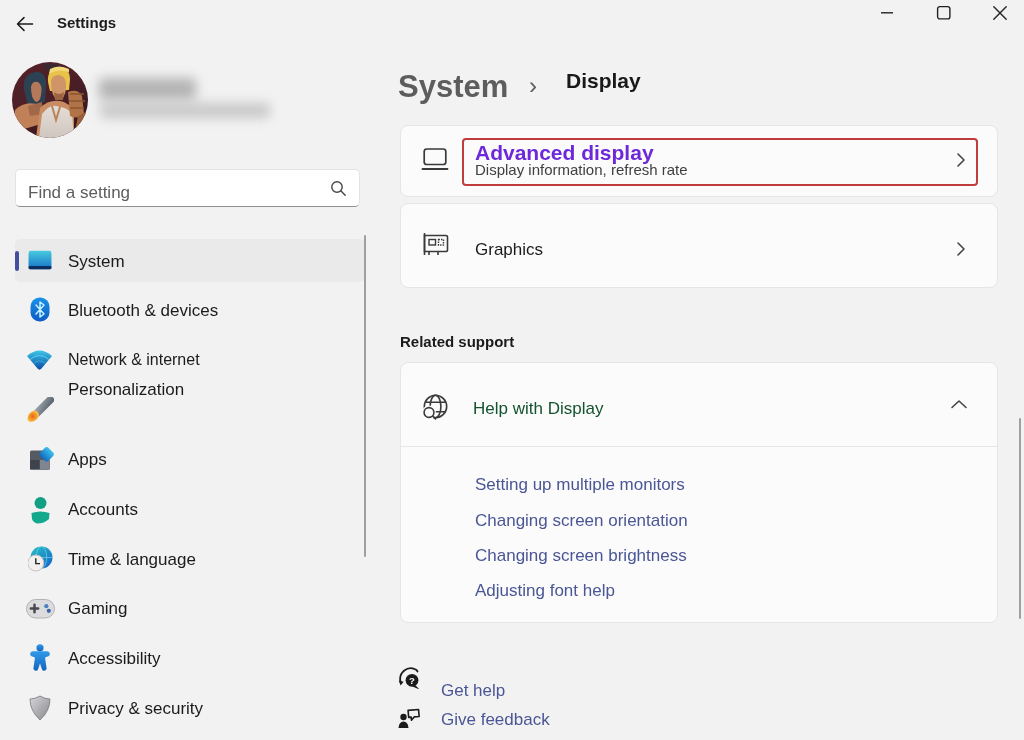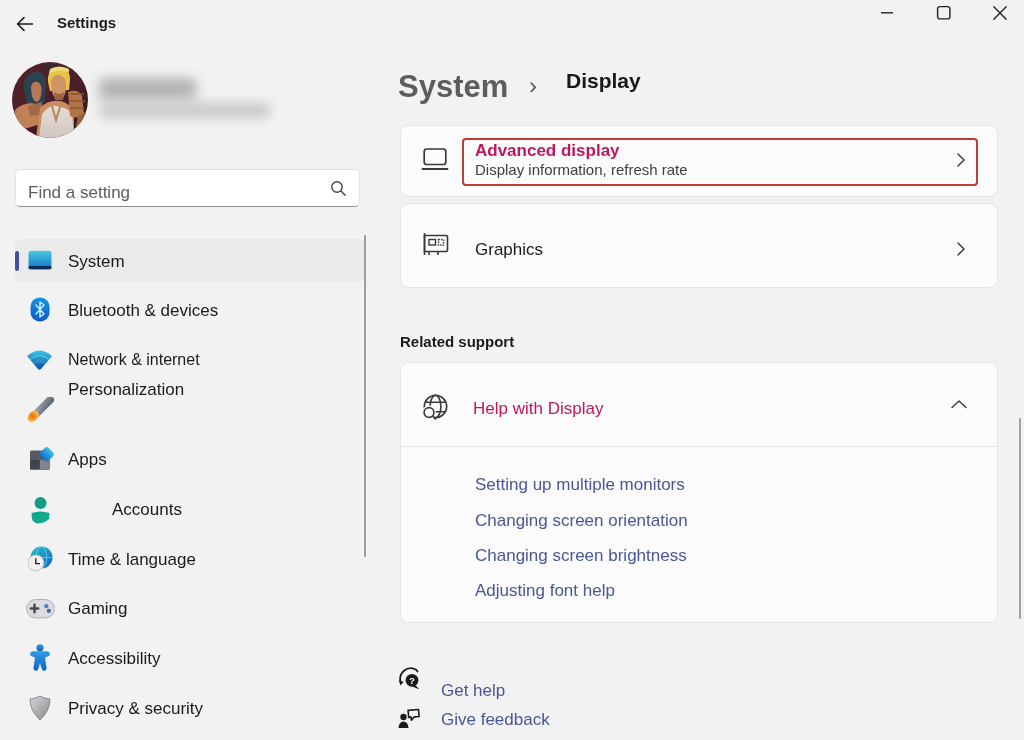--- a/index.html
+++ b/index.html
@@ -144,21 +144,21 @@
   <rect x="1" y="13" width="19.5" height="9.5" fill="#3f434b"></rect>
   <rect x="10.8" y="13" width="9.7" height="9.5" fill="#80868f"></rect>
   <rect x="12" y="1.5" width="11.5" height="11.5" rx="2.4" transform="rotate(45 17.7 7.2)" fill="url(#appblue)"></rect>
 </svg>
 <div class="abs nav" style="left:68px;top:450px;font-size:17px;">Apps</div>
 
 <svg class="abs" style="left:30px;top:496px" width="21" height="28" viewBox="0 0 21 28">
   <circle cx="10.5" cy="7" r="6" fill="#12a084"></circle>
   <path d="M1.5 17 Q10.5 14 19.5 17 L19 23 Q14 27.5 7 27.5 Q3 26 2 23 Z" fill="#12a98c"></path>
 </svg>
-<div class="abs nav" style="left:68px;top:500px;font-size:17px;margin-left:44px;">Accounts</div>
+<div class="abs nav" style="left:68px;top:500px;font-size:17px;">Accounts</div>
 
 <svg class="abs" style="left:28px;top:546px" width="25" height="26" viewBox="0 0 25 26">
   <defs>
       <linearGradient id="glb" x1="0" y1="0" x2="0.8" y2="1">
     <stop offset="0" stop-color="#27c2c4"></stop>
         <stop offset="1" stop-color="#1668c8"></stop>
       </linearGradient>
     </defs>
   <circle cx="13.5" cy="11.5" r="11" fill="url(#glb)"></circle>
   <ellipse cx="13.5" cy="11.5" rx="5.2" ry="11" stroke="#7fd9e8" stroke-width="0.8" fill="none" opacity="0.8"></ellipse>
@@ -202,21 +202,21 @@
 <div class="abs" style="left:398px;top:69px;font-size:31px;font-weight:700;color:#5d5d5d;">System</div>
 <div class="abs" style="left:529px;top:72px;font-size:24px;color:#5d5d5d;">›</div>
 <div class="abs" style="left:566px;top:69px;font-size:21px;font-weight:700;color:#191919;">Display</div>
 
 <div class="abs" style="left:400px;top:125px;width:598px;height:72px;background:#fbfbfb;border:1px solid #e6e6e6;border-radius:8px;"></div>
 <svg class="abs" style="left:420px;top:148px" width="30" height="24" viewBox="0 0 30 24">
   <rect x="4.2" y="1" width="21.6" height="15.5" rx="2.6" stroke="#3a3a3a" stroke-width="1.7" fill="none"></rect>
   <path d="M2.5 21 H27.5" stroke="#3a3a3a" stroke-width="1.9" stroke-linecap="round"></path>
 </svg>
 <div class="abs" style="left:462px;top:138px;width:516px;height:48px;border:2.4px solid #c13c3c;border-radius:4px;"></div>
-<div class="abs" style="left:475px;top:141px;font-size:17px;font-weight:700;color:#be185d;">Advanced display</div>
+<div class="abs" style="left:475px;top:141px;font-size:21px;font-weight:700;color:#6d28d9;">Advanced display</div>
 <div class="abs" style="left:475px;top:161px;font-size:15px;color:#404040;">Display information, refresh rate</div>
 <svg class="abs" style="left:956px;top:152px" width="10" height="16" viewBox="0 0 10 16">
   <path d="M2 2 L8 8 L2 14" stroke="#454545" stroke-width="1.6" fill="none" stroke-linecap="round" stroke-linejoin="round"></path>
 </svg>
 
 <div class="abs" style="left:400px;top:203px;width:598px;height:85px;background:#fbfbfb;border:1px solid #e6e6e6;border-radius:8px;"></div>
 <svg class="abs" style="left:421px;top:232px" width="29" height="27" viewBox="0 0 29 27">
   <g stroke="#3a3a3a" stroke-width="1.6" fill="none">
     <path d="M3.5 3.5 H25 A1.5 1.5 0 0 1 26.5 5 V18 A1.5 1.5 0 0 1 25 19.5 H3.5 Z"></path>
     <path d="M3.5 1 V23"></path>
@@ -239,21 +239,21 @@
     <circle cx="14.5" cy="13.5" r="11.2"></circle>
     <ellipse cx="14.5" cy="13.5" rx="5.4" ry="11.2"></ellipse>
     <path d="M4.5 9.2 H24.5 M13 18.8 H24.3"></path>
   </g>
   <circle cx="8" cy="19.5" r="6.9" fill="#fbfbfb"></circle>
   <g stroke="#3a3a3a" stroke-width="1.6" fill="none">
     <circle cx="8" cy="19.5" r="4.9"></circle>
     <path d="M11.6 23 L15 26.4"></path>
   </g>
 </svg>
-<div class="abs" style="left:473px;top:399px;font-size:17px;color:#be185d;">Help with Display</div>
+<div class="abs" style="left:473px;top:399px;font-size:17px;color:#14532d;">Help with Display</div>
 <svg class="abs" style="left:950px;top:399px" width="18" height="11" viewBox="0 0 18 11">
   <path d="M2 8.5 L9 2 L16 8.5" stroke="#454545" stroke-width="1.6" fill="none" stroke-linecap="round" stroke-linejoin="round"></path>
 </svg>
 
 <div class="abs lnk" style="left:475px;top:475px;">Setting up multiple monitors</div>
 <div class="abs lnk" style="left:475px;top:511px;">Changing screen orientation</div>
 <div class="abs lnk" style="left:475px;top:546px;">Changing screen brightness</div>
 <div class="abs lnk" style="left:475px;top:581px;">Adjusting font help</div>
 <style>.lnk{font-size:17px;color:#4a5695;} .nav{color:#1b1b1b;}</style>
 

